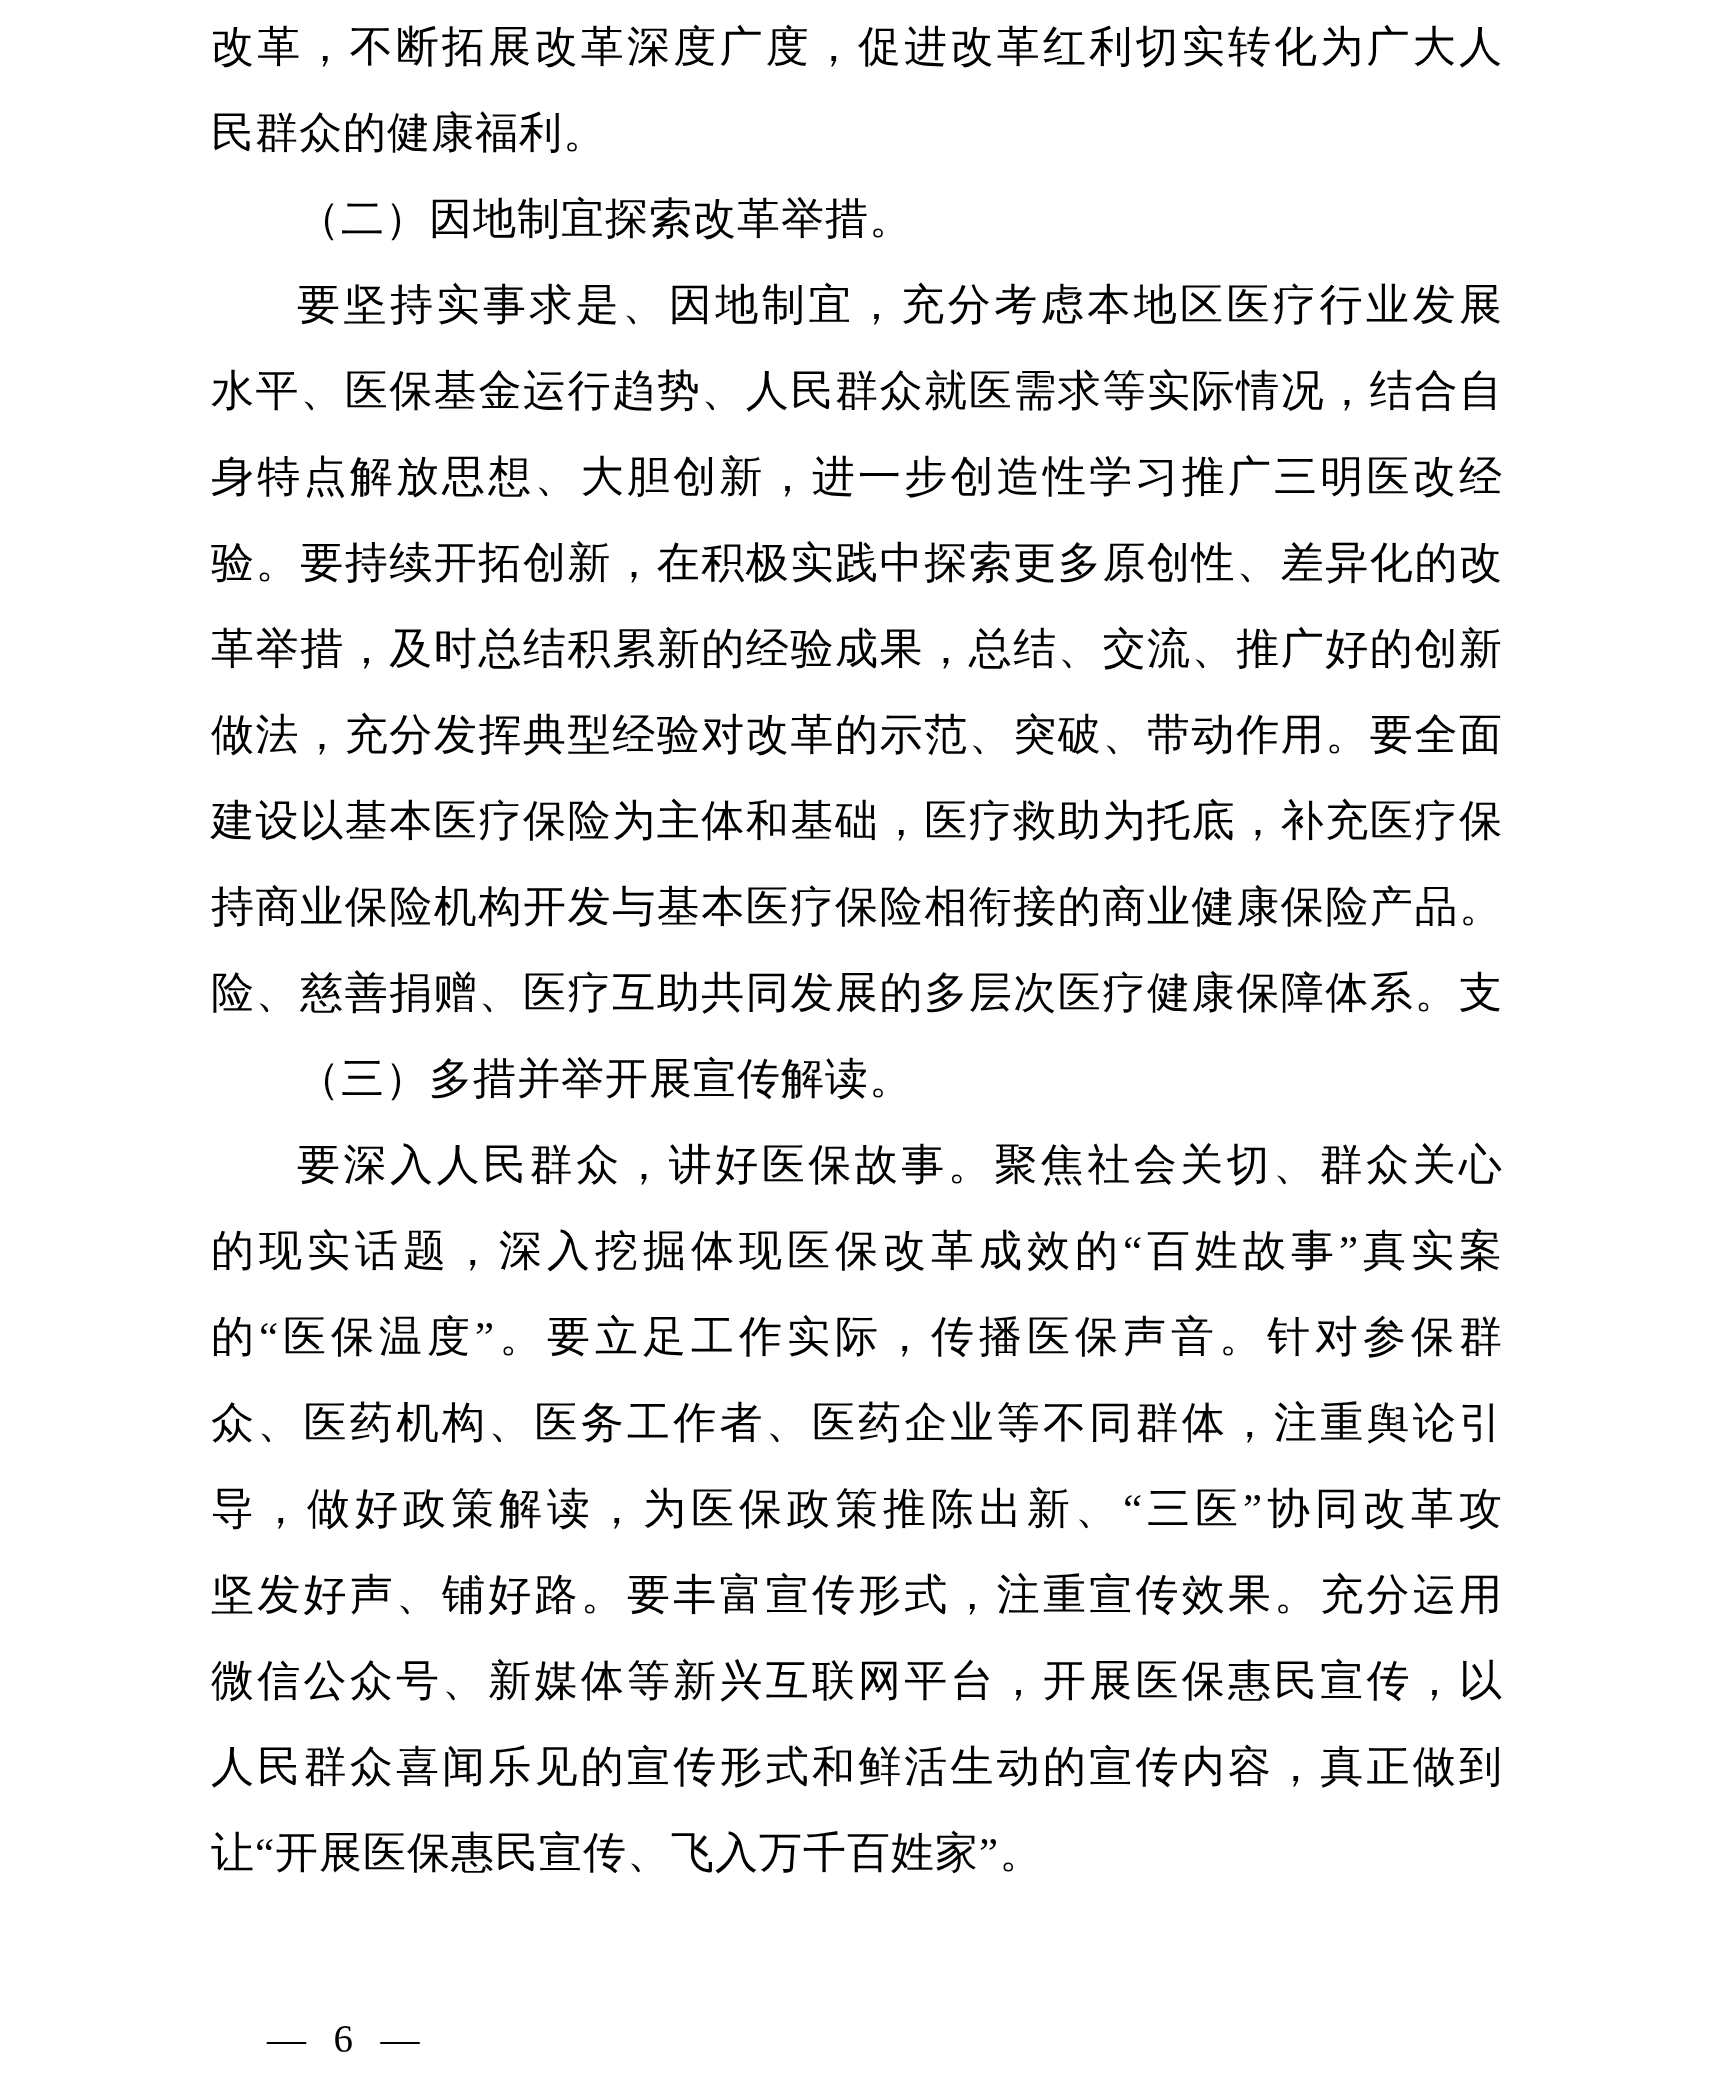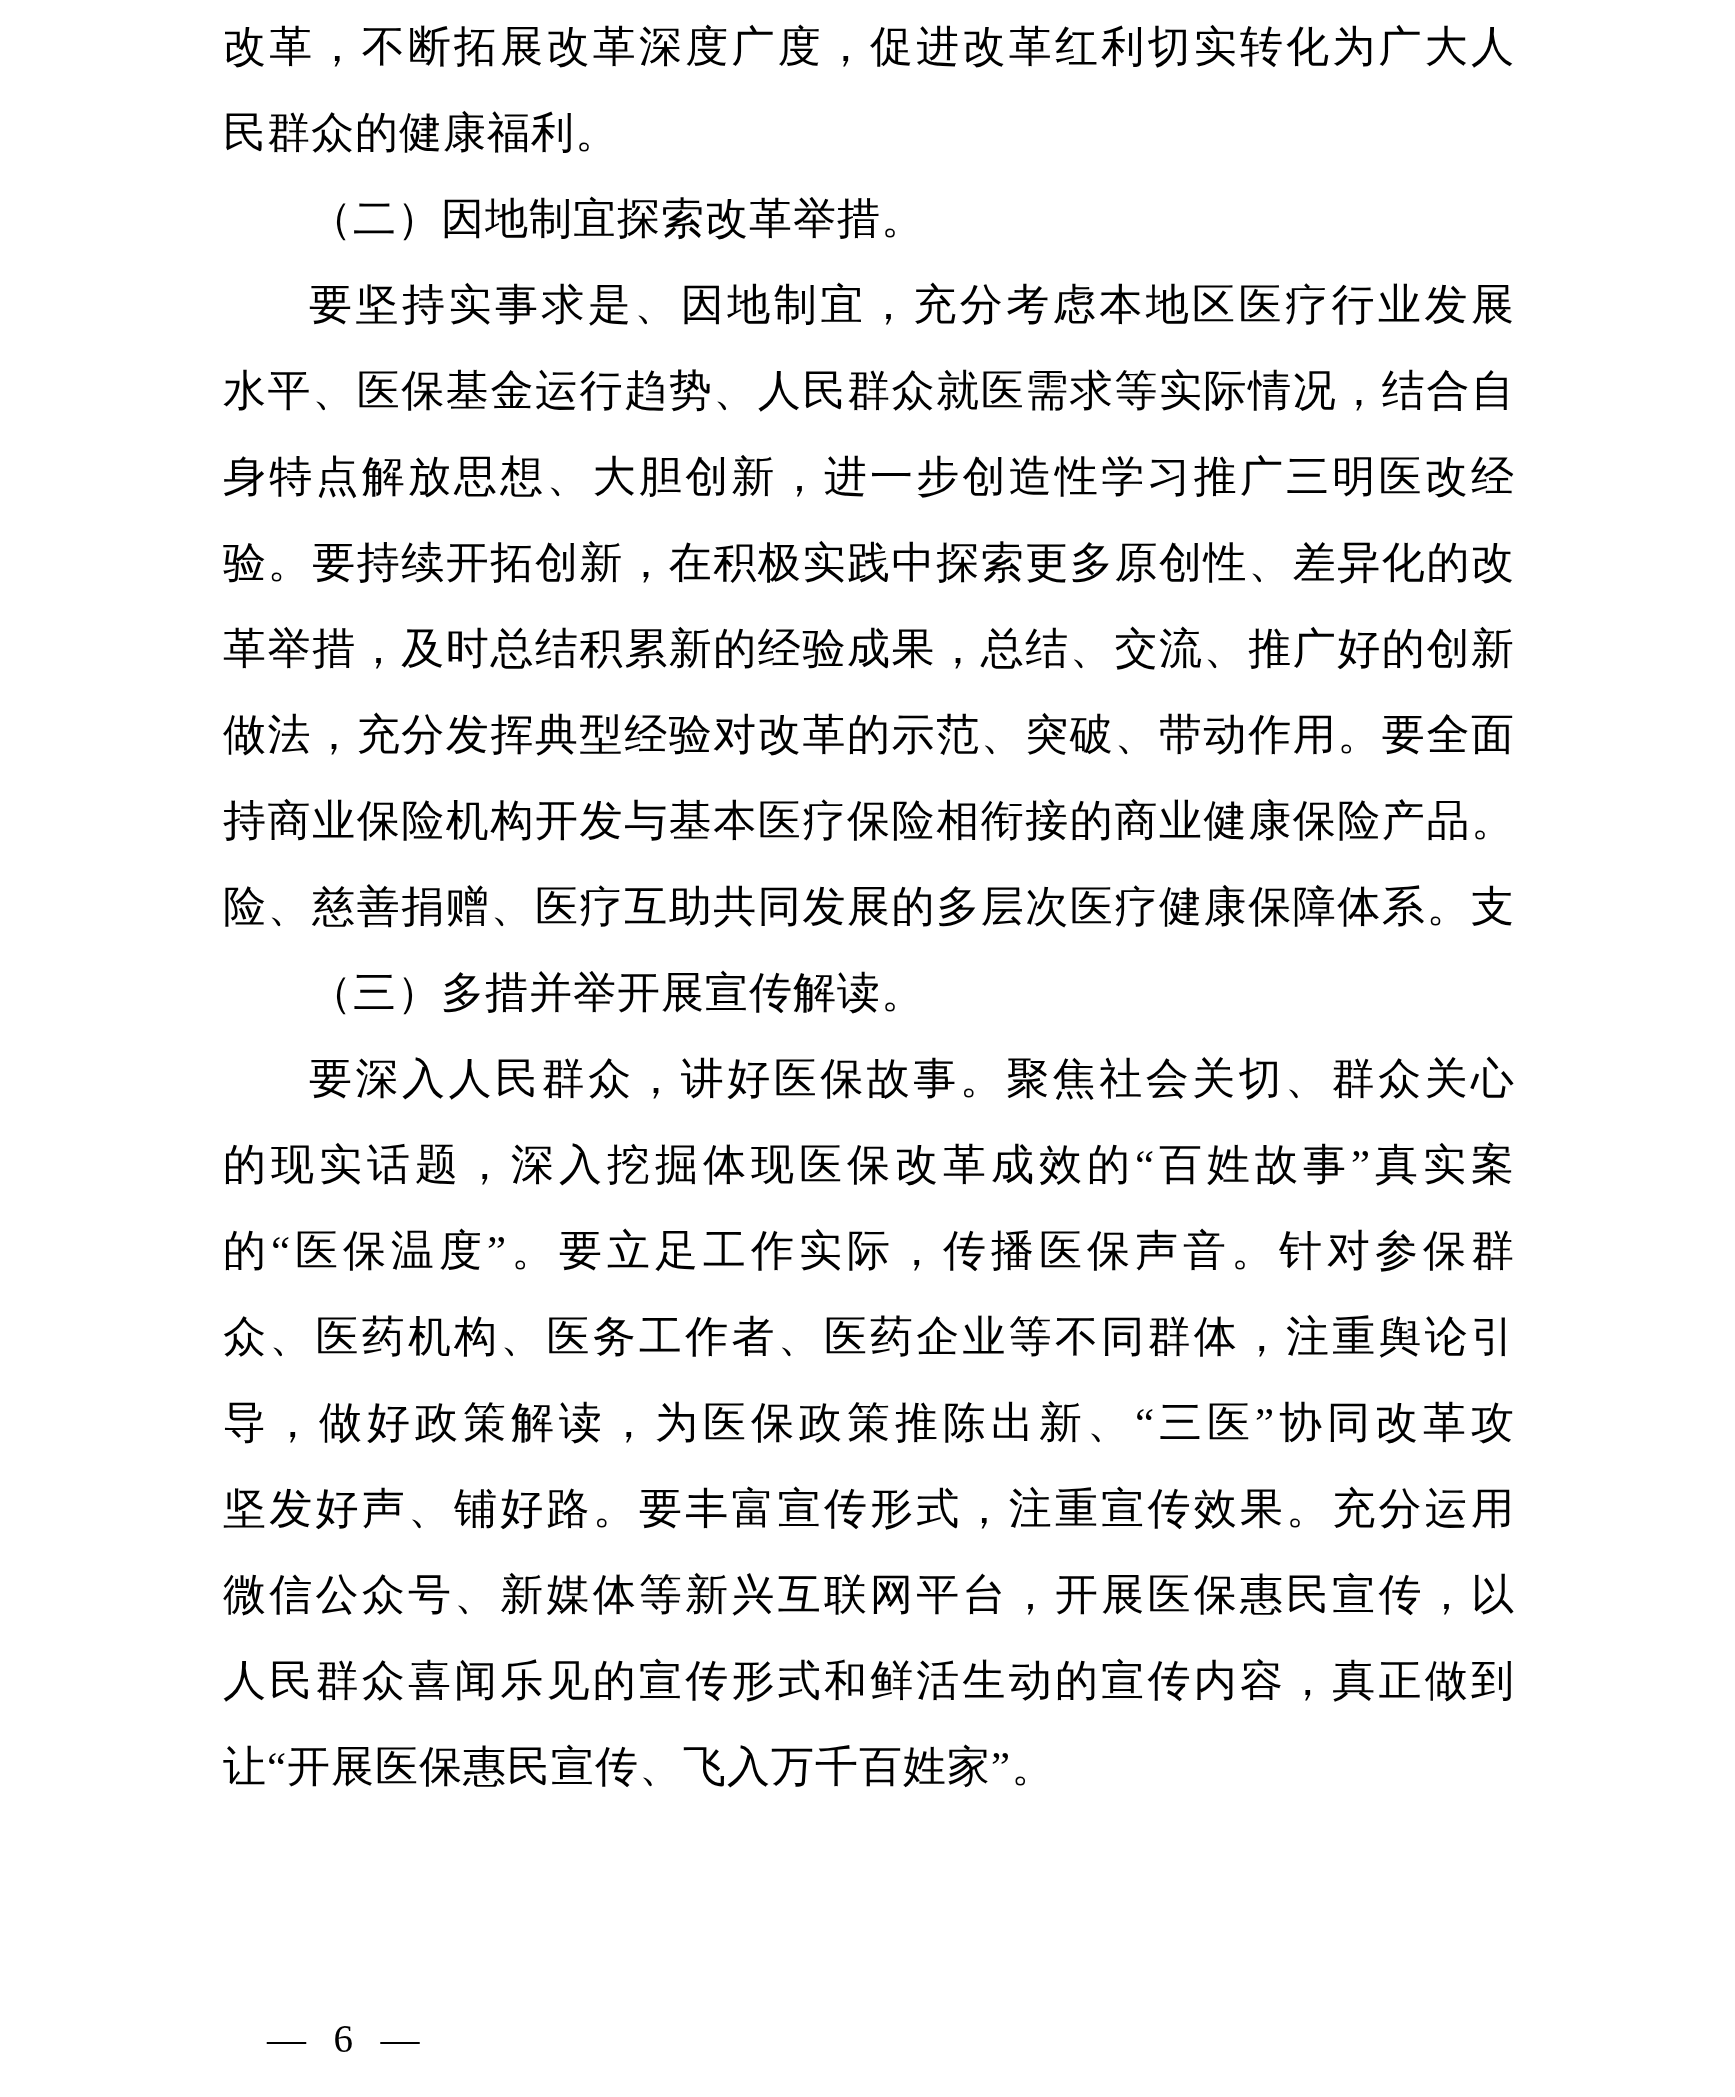--- a/index.html
+++ b/index.html
@@ -11,21 +11,21 @@
     position: relative;
     width: 1736px;
     height: 2097px;
     background: #ffffff;
     overflow: hidden;
     font-family: "Liberation Serif", "DejaVu Serif", serif;
     color: #000000;
   }
   .content {
     position: absolute;
-    left: 223px;
+    left: 211px;
     top: 4.2px;
     width: 1292px;
   }
   .line {
     font-size: 43px;
     line-height: 86px;
     height: 86px;
     letter-spacing: 1px;
     text-align: justify;
     text-align-last: justify;
@@ -63,20 +63,21 @@
   <div class="content">
     <div class="line">改革，不断拓展改革深度广度，促进改革红利切实转化为广大人</div>
     <div class="line para-end">民群众的健康福利。</div>
     <div class="line heading">（二）因地制宜探索改革举措。</div>
     <div class="line para-start">要坚持实事求是、因地制宜，充分考虑本地区医疗行业发展</div>
     <div class="line">水平、医保基金运行趋势、人民群众就医需求等实际情况，结合自</div>
     <div class="line">身特点解放思想、大胆创新，进一步创造性学习推广三明医改经</div>
     <div class="line">验。要持续开拓创新，在积极实践中探索更多原创性、差异化的改</div>
     <div class="line">革举措，及时总结积累新的经验成果，总结、交流、推广好的创新</div>
     <div class="line">做法，充分发挥典型经验对改革的示范、突破、带动作用。要全面</div>
+    <div class="line">建设以基本医疗保险为主体和基础，医疗救助为托底，补充医疗保</div>
     <div class="line">持商业保险机构开发与基本医疗保险相衔接的商业健康保险产品。</div>
     <div class="line">险、慈善捐赠、医疗互助共同发展的多层次医疗健康保障体系。支</div>
     <div class="line heading">（三）多措并举开展宣传解读。</div>
     <div class="line para-start">要深入人民群众，讲好医保故事。聚焦社会关切、群众关心</div>
     <div class="line">的现实话题，深入挖掘体现医保改革成效的“百姓故事”真实案</div>
     <div class="line">的“医保温度”。要立足工作实际，传播医保声音。针对参保群</div>
     <div class="line">众、医药机构、医务工作者、医药企业等不同群体，注重舆论引</div>
     <div class="line">导，做好政策解读，为医保政策推陈出新、“三医”协同改革攻</div>
     <div class="line">坚发好声、铺好路。要丰富宣传形式，注重宣传效果。充分运用</div>
     <div class="line">微信公众号、新媒体等新兴互联网平台，开展医保惠民宣传，以</div>

